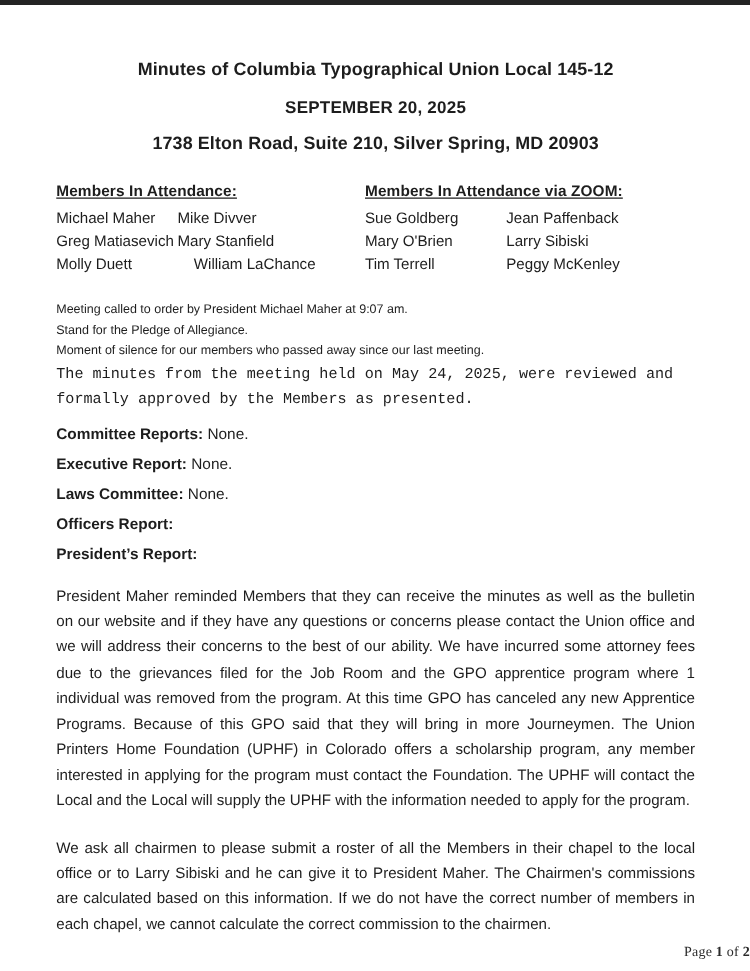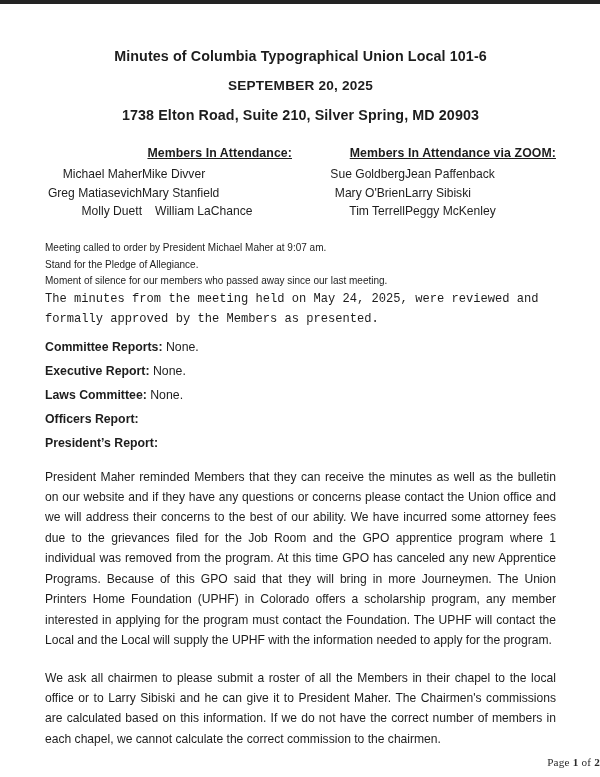--- a/index.html
+++ b/index.html
@@ -55,21 +55,20 @@
   }
 
   
   .attendance {
     display: flex;
     margin-top: 23px;
     font-size: 12.1px;
   }
   .att-col {
     flex: 0 0 auto;
-    text-align: right;
   }
   .att-col.left  { width: 247px; }
   .att-col.right { width: 264px; }
   .att-heading {
     font-weight: bold;
     text-decoration: underline;
     font-size: 12.3px;
     letter-spacing: 0.1px;
     margin-bottom: 5px;
     white-space: nowrap;
@@ -183,21 +182,21 @@
     opacity: 0.75;
   }
 </style>
 </head>
 <body>
 
 <div class="page">
   <div class="content">
 
     <div class="title-block">
-      <div class="doc-title">Minutes of Columbia Typographical Union Local 101-6</div>
+      <div class="doc-title">Minutes of Columbia Typographical Union Local 145-12</div>
       <div class="doc-date">SEPTEMBER 20, 2025</div>
       <div class="doc-address">1738 Elton Road, Suite 210, Silver Spring, MD 20903</div>
     </div>
 
     <div class="attendance">
 
       <div class="att-col left">
         <div class="att-heading">Members In Attendance:</div>
         <div class="att-row">
           <span class="att-name-a">Michael Maher</span>

